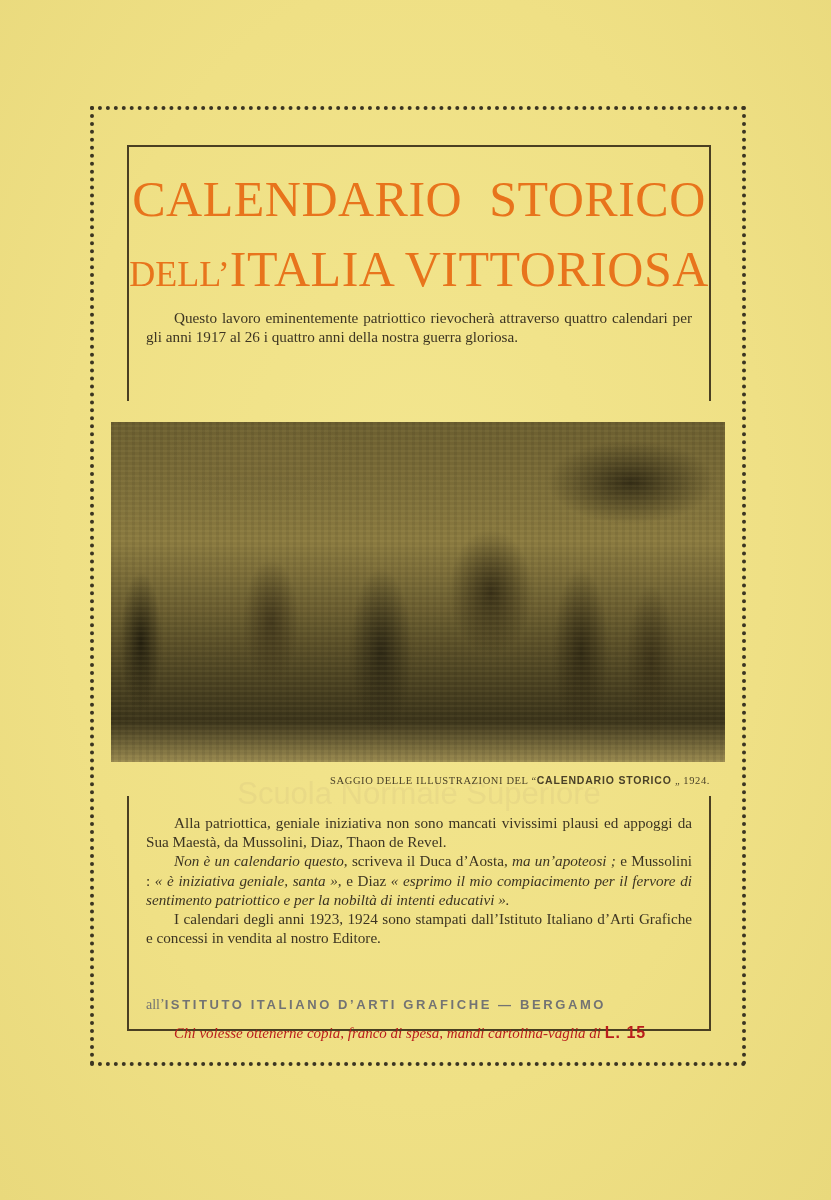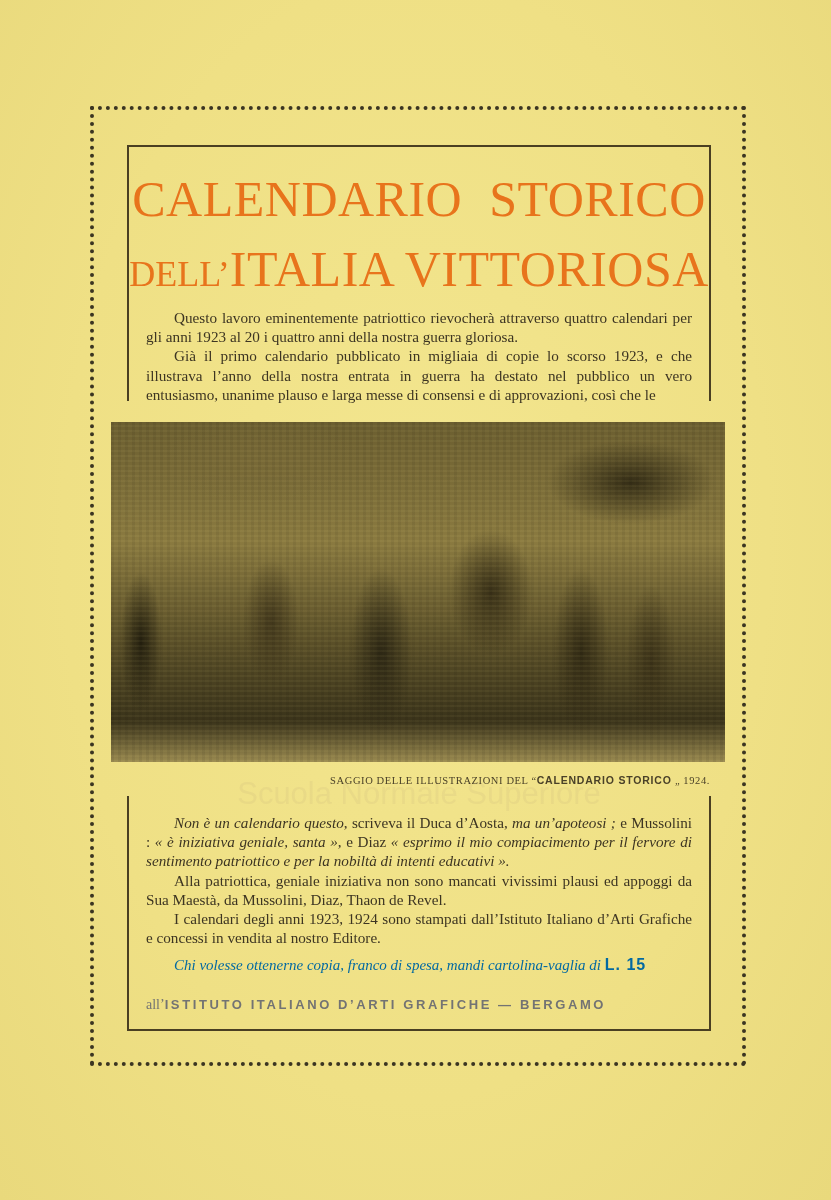--- a/index.html
+++ b/index.html
@@ -70,22 +70,22 @@
     position: absolute; left: 128px; width: 582px; top: 774px; text-align: right;
     font-size: 10.5px; letter-spacing: 0.6px; color: #4a4128;
   }
   .caption b { font-family: "Liberation Sans", "DejaVu Sans", sans-serif; font-weight: bold; letter-spacing: 0.8px; }
   .watermark {
     position: absolute; left: 128px; width: 582px; top: 776px; text-align: center;
     font-family: "Liberation Sans", "DejaVu Sans", sans-serif;
     font-size: 31px; color: rgba(200,180,120,0.18); pointer-events: none;
   }
   .order-line {
-    position: absolute; left: 146px; width: 546px; top: 956px;
-    font-size: 15px; font-style: italic; color: #0369a1; text-indent: 28px;
+    position: absolute; left: 146px; width: 546px; top: 1024px;
+    font-size: 15px; font-style: italic; color: #b91c1c; text-indent: 28px;
   }
   .order-line .price { font-style: normal; font-weight: bold; font-family: "Liberation Sans", "DejaVu Sans", sans-serif; letter-spacing: 1px; font-size: 16px; }
   .address-line {
     position: absolute; left: 146px; width: 546px; top: 997px;
     font-size: 13px; letter-spacing: 2.6px; color: #737373; white-space: nowrap;
   }
   .address-line .prefix { letter-spacing: 0; font-size: 14px; }
   .address-line .inst { font-family: "Liberation Sans", "DejaVu Sans", sans-serif; font-weight: bold; }
 </style>
 </head>
@@ -100,37 +100,36 @@
 <div class="frame-line frame-right-a"></div>
 <div class="frame-line frame-left-b"></div>
 <div class="frame-line frame-right-b"></div>
 
 <div class="title title-1">CALENDARIO STORICO</div>
 <div class="title title-2">
   <span class="small-caps">DELL’</span><span>ITALIA VITTORIOSA</span>
 </div>
 
 <div class="body-text top-text">
-  <p class="indent">Questo lavoro eminentemente patriottico rievocherà attraverso quattro calendari per gli anni 1923 al 20 i quattro anni della nostra guerra gloriosa.</p>
-  <p class="indent">Già il primo calendario pubblicato in migliaia di copie lo scorso 1923, e che illustrava l’anno della nostra entrata in guerra ha destato nel pubblico un vero entusiasmo, unanime plauso e larga messe di consensi e di approvazioni, così che le</p>
+  <p class="indent">Questo lavoro eminentemente patriottico rievocherà attraverso quattro calendari per gli anni 1917 al 26 i quattro anni della nostra guerra gloriosa.</p>
 </div>
 
 <div class="photo" title="Photograph of soldiers in helmets gathered around an artillery piece in a forest"></div>
 
 <div class="watermark">Scuola Normale Superiore</div>
 
 <div class="caption">
   <span>SAGGIO DELLE ILLUSTRAZIONI DEL “</span><b>CALENDARIO STORICO</b><span> „ 1924.</span>
 </div>
 
 <div class="body-text bottom-text">
+  <p class="indent">Alla patriottica, geniale iniziativa non sono mancati vivissimi plausi ed appoggi da Sua Maestà, da Mussolini, Diaz, Thaon de Revel.</p>
   <p class="indent">
     <em>Non è un calendario questo</em><span>, scriveva il Duca d’Aosta, </span><em>ma un’apoteosi ;</em><span> e Mussolini : </span><em>« è iniziativa geniale, santa »</em><span>, e Diaz </span><em>« esprimo il mio compiacimento per il fervore di sentimento patriottico e per la nobiltà di intenti educativi ».</em>
   </p>
-  <p class="indent">Alla patriottica, geniale iniziativa non sono mancati vivissimi plausi ed appoggi da Sua Maestà, da Mussolini, Diaz, Thaon de Revel.</p>
   <p class="indent">I calendari degli anni 1923, 1924 sono stampati dall’Istituto Italiano d’Arti Grafiche e concessi in vendita al nostro Editore.</p>
 </div>
 
 <div class="order-line">
   <span>Chi volesse ottenerne copia, franco di spesa, mandi cartolina-vaglia di </span><span class="price">L. 15</span>
 </div>
 <div class="address-line">
   <span class="prefix">all’</span><span class="inst">ISTITUTO ITALIANO D’ARTI GRAFICHE — BERGAMO</span>
 </div>
 

